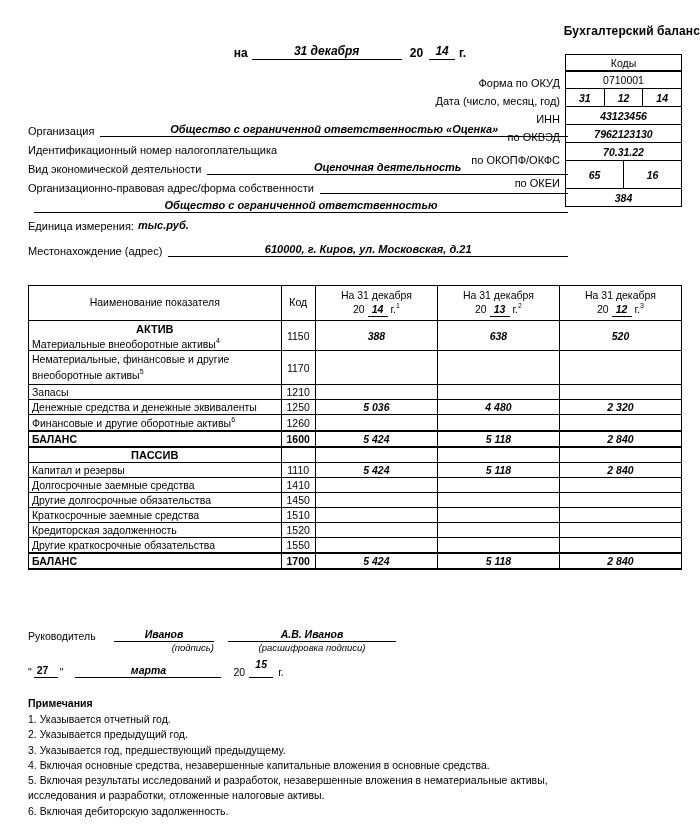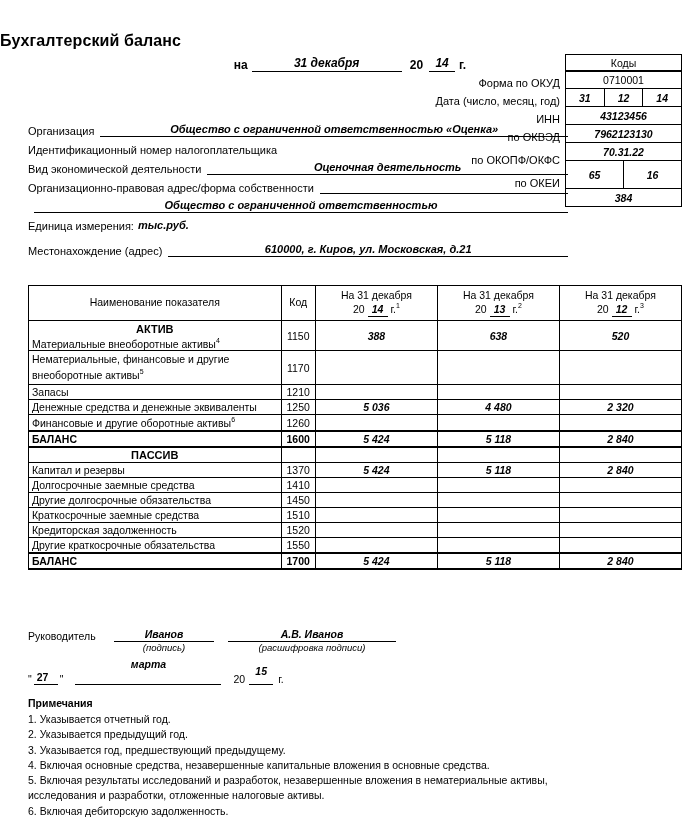--- a/index.html
+++ b/index.html
@@ -10,24 +10,24 @@
     font-family:"Liberation Sans", sans-serif;
     color:#000;
     font-size:11px;
     position:relative;
     overflow:hidden;
   }
   .page { position:relative; width:700px; height:827px; }
 
   
   .title {
-    text-align:left;
-    font-weight:bold;
-    font-size:16px;
-    padding-top:32px;
+    text-align:right;
+    font-weight:bold;
+    font-size:12px;
+    padding-top:24px;
     letter-spacing:.1px;
   }
   .subtitle {
     display:flex;
     justify-content:center;
     align-items:flex-end;
     font-weight:bold;
     font-size:12px;
     margin-top:6px;
     gap:0;
@@ -168,35 +168,35 @@
   }
   .sign .nameline {
     width:168px;
     margin-left:14px;
     border-bottom:1.2px solid #000;
     text-align:center;
     font-style:italic; font-weight:bold;
     padding-bottom:1px;
   }
   .sign .capt { display:flex; font-size:9.5px; font-style:italic; }
-  .sign .capt .c1 { width:100px; margin-left:86px; text-align:center; }
+  .sign .capt .c1 { width:100px; margin-left:86px; text-align:right; }
   .sign .capt .c2 { width:168px; margin-left:14px; text-align:center; }
   .sign .row2 { display:flex; align-items:flex-end; margin-top:5px; }
   .sign .q { margin-right:2px; }
   .sign .daybox {
     display:inline-block; min-width:24px;
     border-bottom:1.2px solid #000;
     text-align:left; font-weight:bold;
     padding:0 3px 1px 3px;
   }
   .sign .monthbox {
     width:146px; margin-left:10px;
     border-bottom:1.2px solid #000;
     text-align:center; font-style:italic; font-weight:bold;
-    padding-bottom:14px;
+    padding-bottom:1px;
   }
   .sign .yr2 { margin-left:12px; }
   .sign .yrbox2 {
     display:inline-block; min-width:24px;
     border-bottom:1.2px solid #000;
     text-align:center; font-style:italic; font-weight:bold;
     padding:0 3px 7px 3px;
   }
 
   
@@ -358,21 +358,21 @@
         </tr>
         <tr>
           <td class="c-name sect">ПАССИВ</td>
           <td class="c-code code"></td>
           <td class="c-val val"></td>
           <td class="c-val val"></td>
           <td class="c-val val"></td>
         </tr>
         <tr>
           <td class="c-name "><span>Капитал и резервы</span></td>
-          <td class="c-code code">1370</td>
+          <td class="c-code code">1110</td>
           <td class="c-val val">5 424</td>
           <td class="c-val val">5 118</td>
           <td class="c-val val">2 840</td>
         </tr>
         <tr>
           <td class="c-name "><span>Долгосрочные заемные средства</span></td>
           <td class="c-code code">1410</td>
           <td class="c-val val"></td>
           <td class="c-val val"></td>
           <td class="c-val val"></td>

